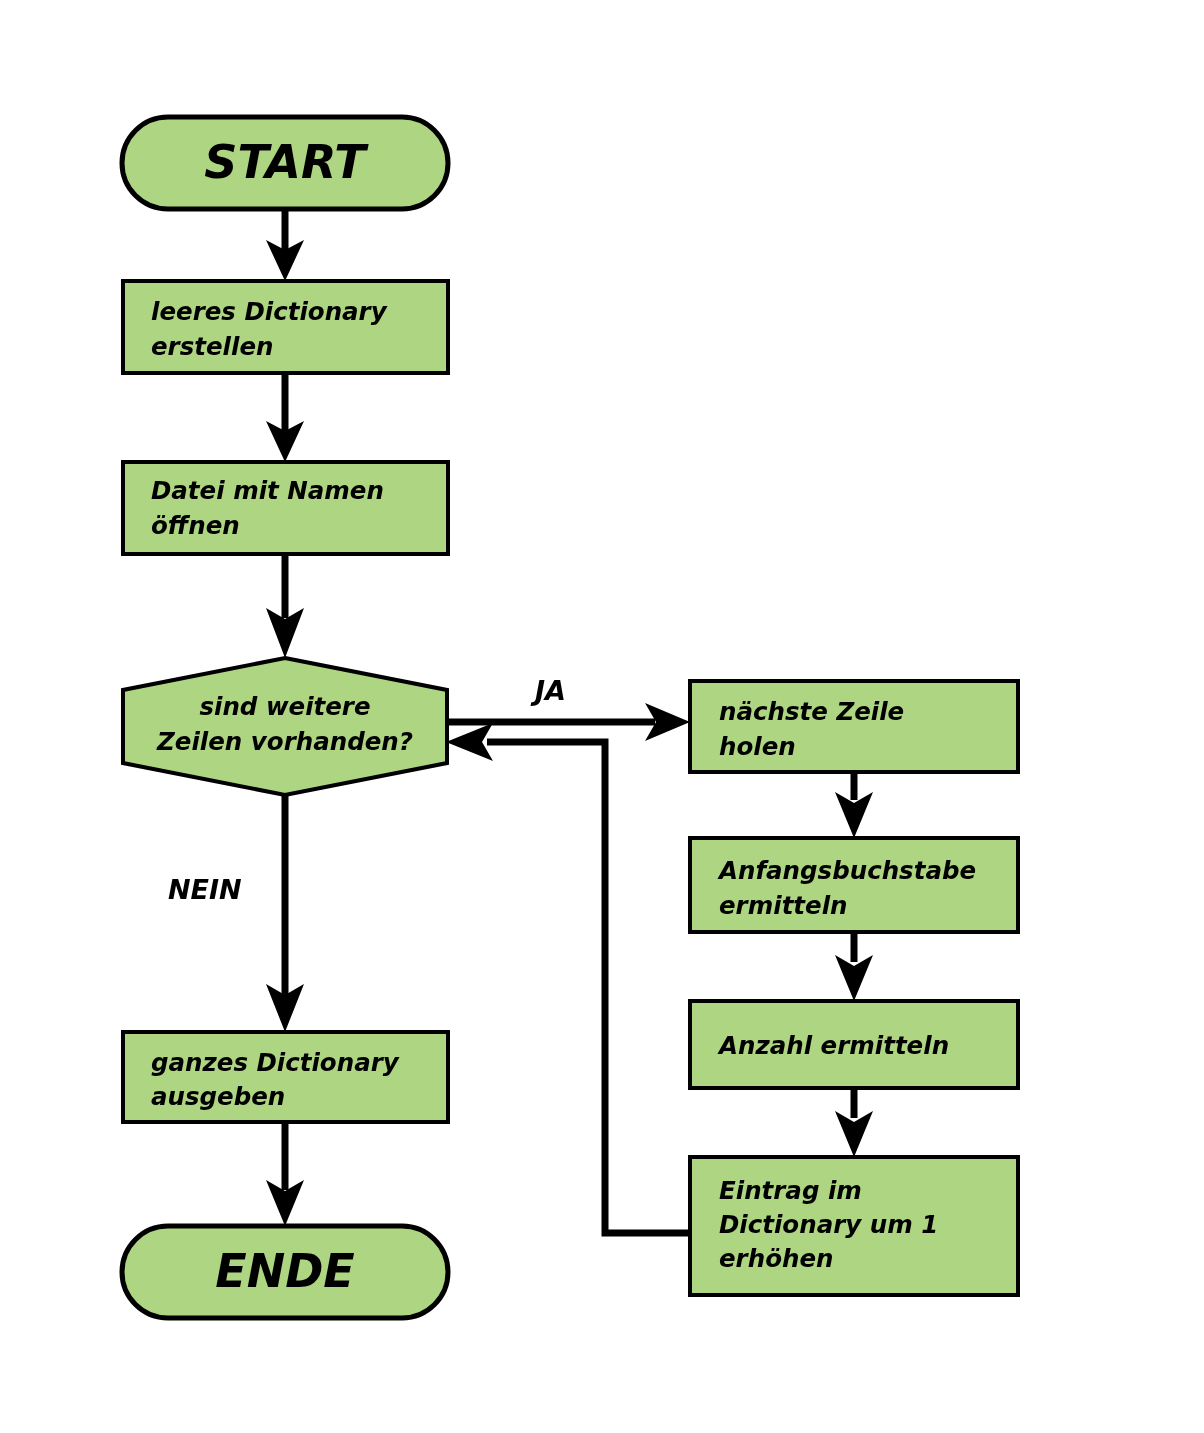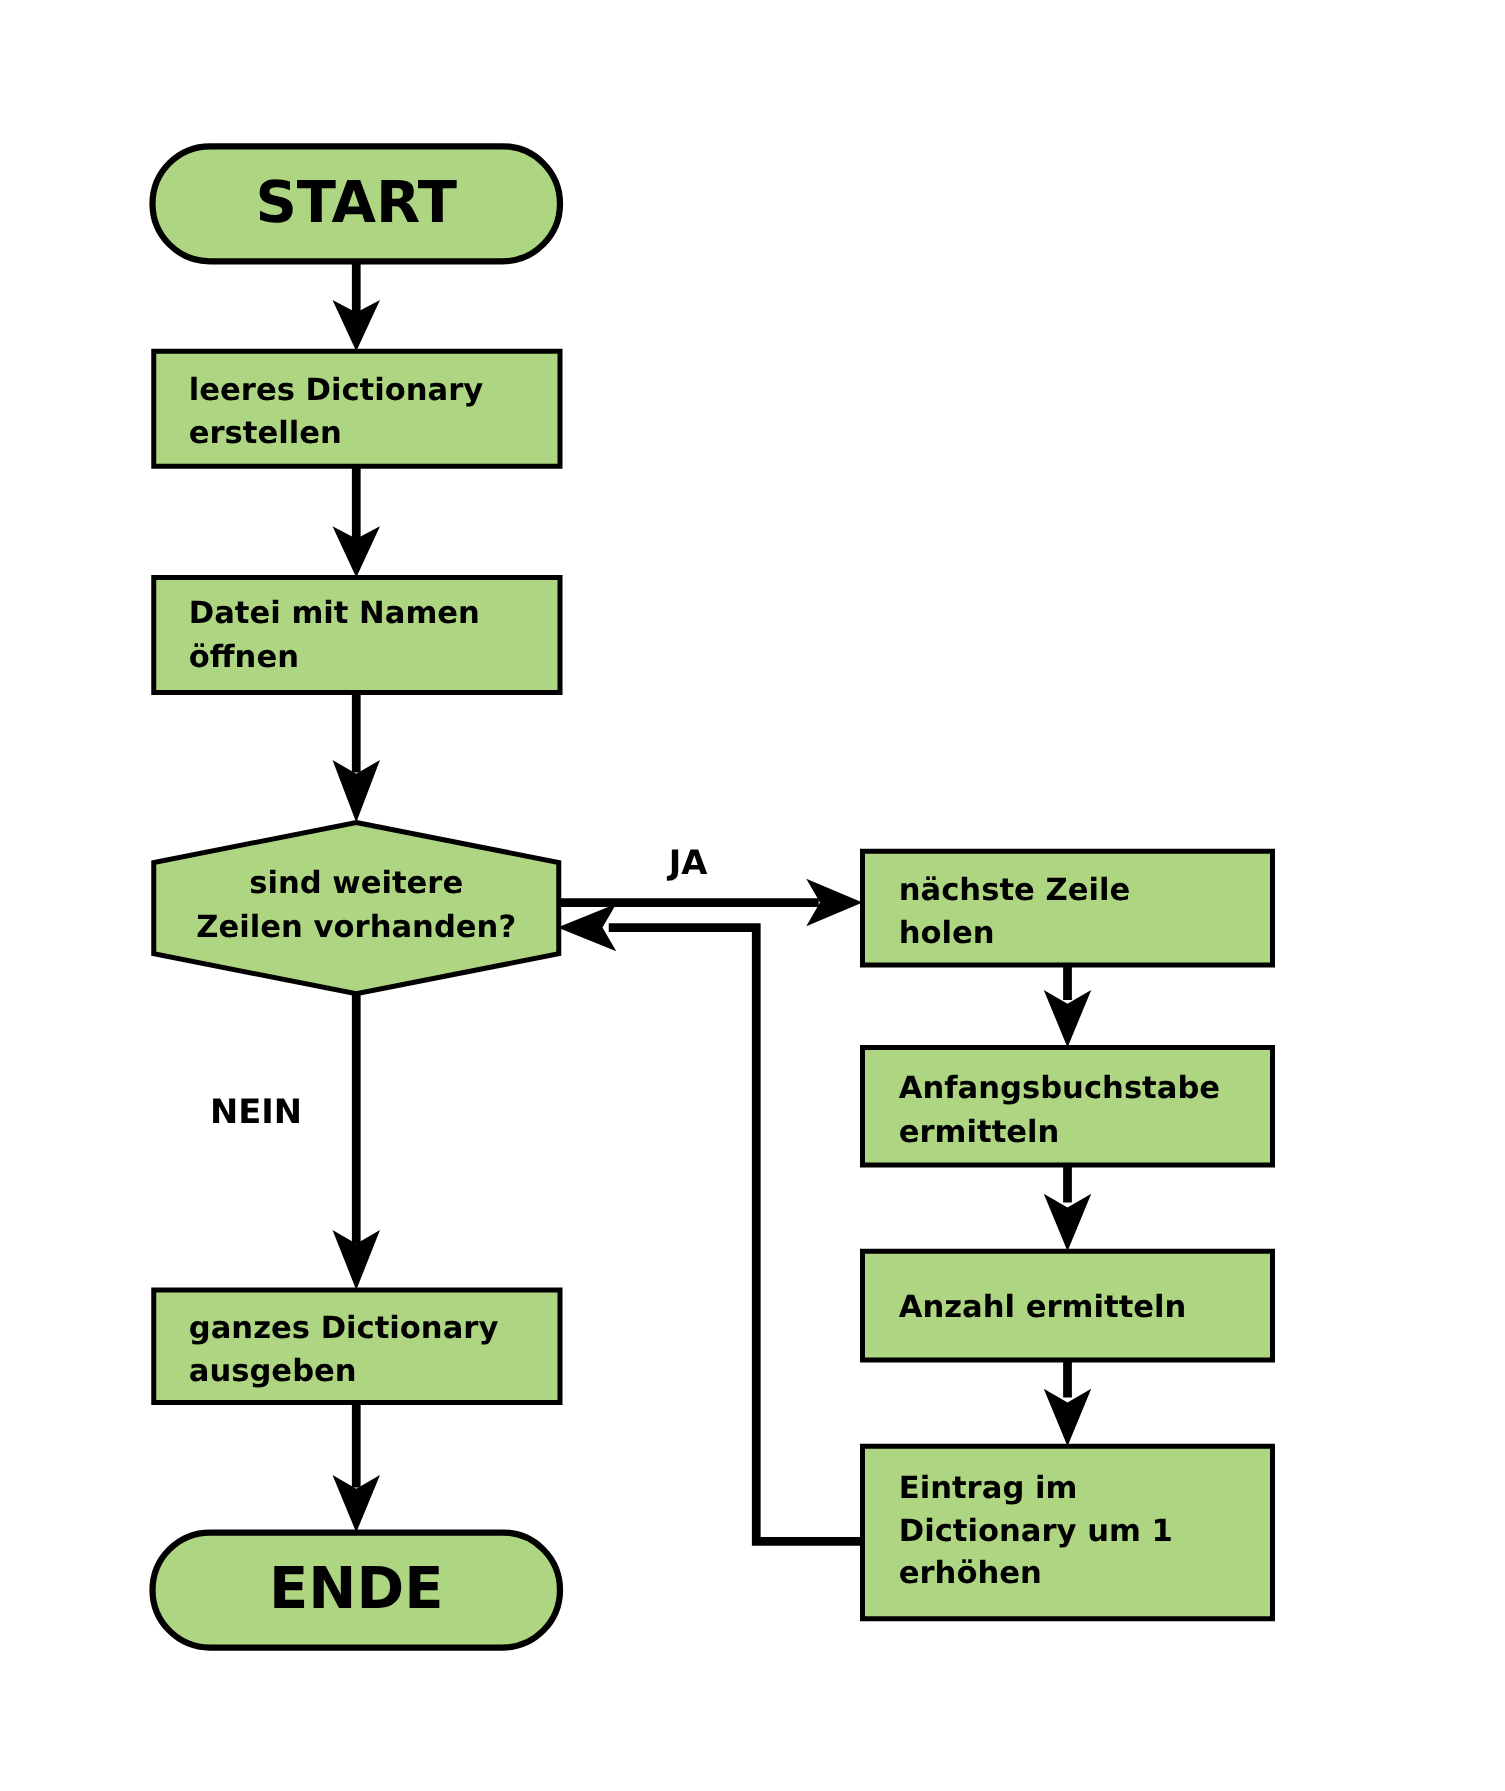--- a/index.html
+++ b/index.html
@@ -11,20 +11,21 @@
     width: 1204px;
     height: 1433px;
     font-family: "DejaVu Sans", sans-serif;
     overflow: hidden;
   }
   #flowchart-root {
     position: relative;
     width: 1088px;
     height: 1433px;
     background: #ffffff;
+    font-style: italic;
   }
   svg.flow-canvas {
     display: block;
     width: 1204px;
     height: 1433px;
   }
   .node-shape {
     stroke: #000000;
     stroke-width: 4;
   }

